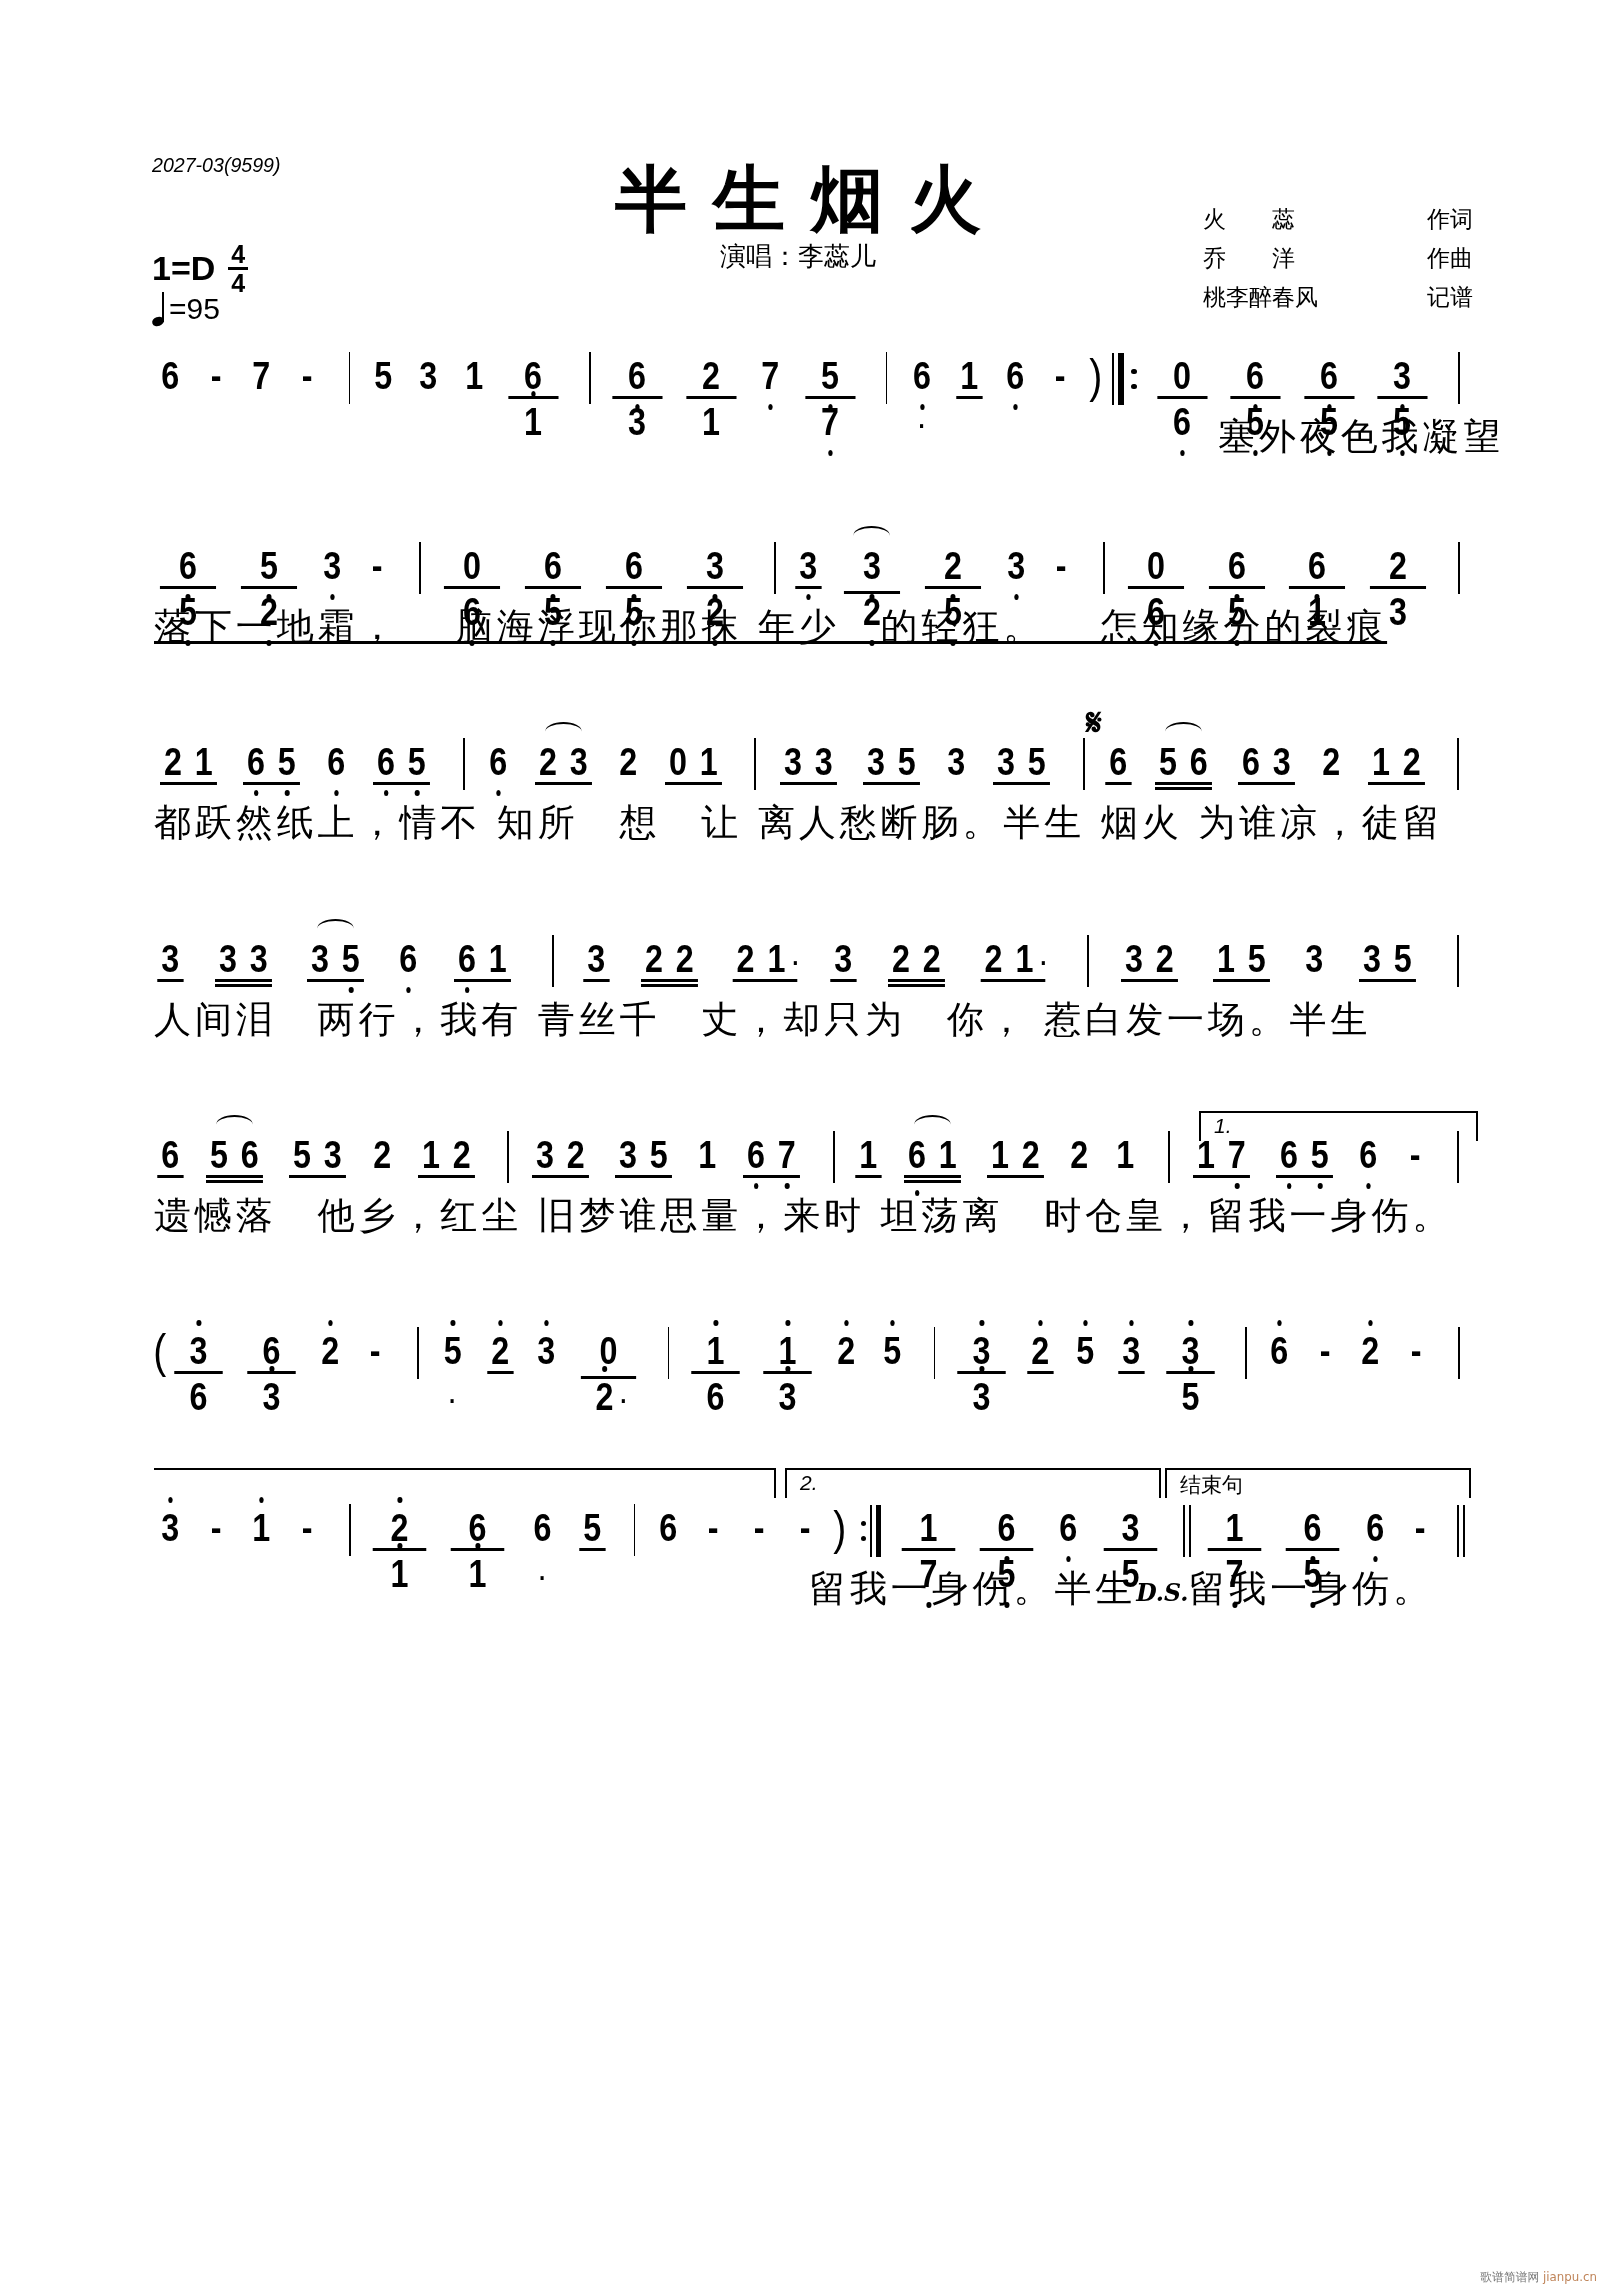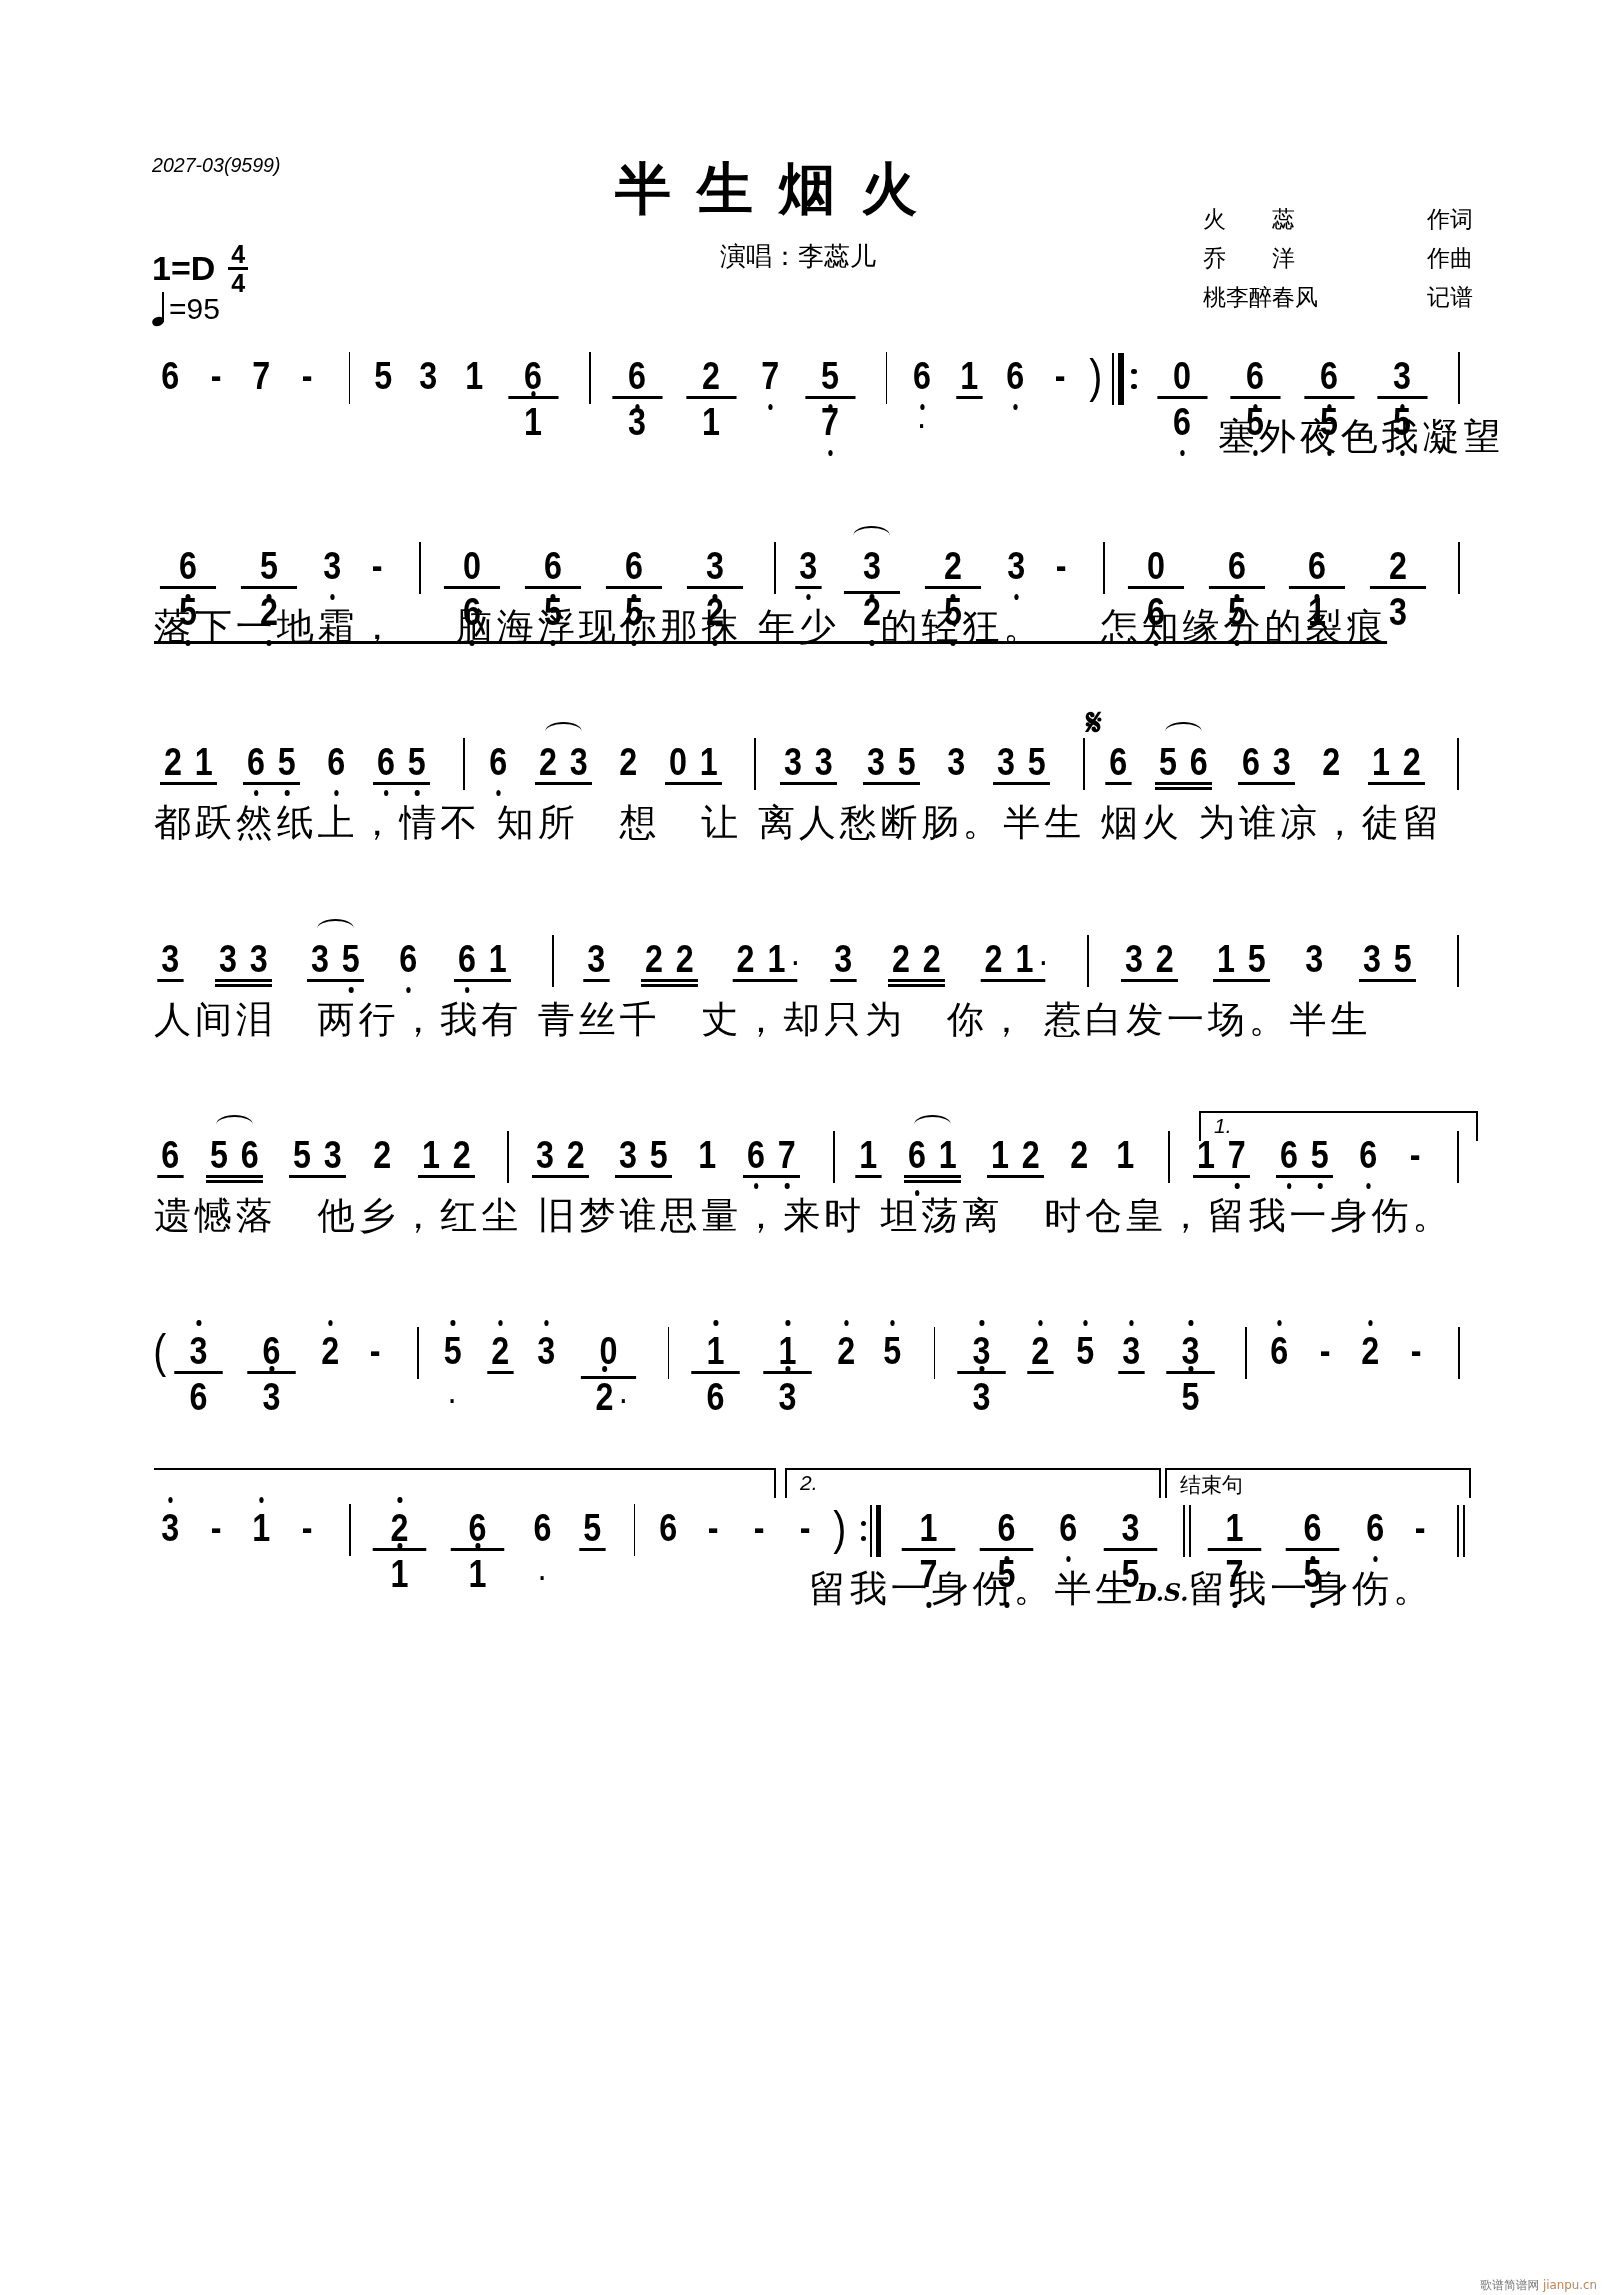--- a/index.html
+++ b/index.html
@@ -1,20 +1,20 @@
 <!DOCTYPE html>
 <html style="font-size:10.5px"><head>
 <meta charset="utf-8">
 <style>
   html, body { margin:0; padding:0; background:#fff; }
   body { width:1623px; height:2295px; position:relative; overflow:hidden; color:#000;
          font-family:"DejaVu Sans", sans-serif; }
   .abs { position:absolute; }
   .docid { left:152px; top:154px; font-size:19.6px; font-style:italic; font-family:"Liberation Sans", sans-serif; }
-  .title { left:615px; top:152px; font-size:56px; letter-spacing:26px; font-family:Liberation Sans, sans-serif; font-weight:bold; }
+  .title { left:615px; top:152px; font-size:72px; letter-spacing:26px; font-family:Liberation Sans, sans-serif; font-weight:bold; }
   .singer { left:720px; top:239px; font-size:26px; font-family:"DejaVu Sans", sans-serif; }
   .credits { left:1203px; top:200px; font-size:23px; line-height:39px; font-family:Liberation Serif, serif; }
   .credit-row { display:flex; justify-content:space-between; width:270px; }
   .key { left:152px; top:241px; font-size:34px; font-weight:bold; font-family:"Liberation Sans", sans-serif; display:flex; align-items:center; }
   .timesig { display:inline-flex; flex-direction:column; align-items:center; margin-left:13px; font-size:25px; line-height:26px; }
   .timesig .bar { width:19.6px; height:2.6px; background:#000; }
   .tempo { left:152px; top:292px; font-size:30px; font-family:"Liberation Sans", sans-serif; display:flex; align-items:center; }
   .note-glyph { display:inline-block; width:11.8px; height:33px; position:relative; margin-right:5.2px; }
   .note-glyph .head { position:absolute; bottom:0; left:0; width:11.8px; height:8.5px; background:#000; border-radius:50%; transform:rotate(-20deg); }
   .note-glyph .stem { position:absolute; right:0; bottom:3.9px; width:2px; height:30px; background:#000; }
@@ -39,21 +39,21 @@
   .paren { font-weight:normal; font-size:46px; }
   .slur { position:absolute; top:-17px; height:17px; border-top:2.6px solid #000; border-radius:50% 50% 0 0; }
 
   .lyrics { position:absolute; font-family:"DejaVu Serif", serif; font-size:37px; letter-spacing:3.9px; white-space:pre; }
 
   .volta { position:absolute; border-top:2.6px solid #000; border-left:2px solid #000; height:27.5px; }
   .volta.right { border-right:2px solid #000; }
   .volta-label { position:absolute; left:13px; top:1.3px; font-size:21px; font-style:italic; font-family:"Liberation Sans", sans-serif; }
   .segno { position:absolute; font-size:37px; font-family:"DejaVu Serif", serif; font-weight:bold; }
   .ds { font-family:"DejaVu Serif", serif; font-style:italic; font-weight:bold; font-size:23.6px; letter-spacing:0;text-align:right; }
-  .watermark { right:26px; bottom:1px; font-size:11.8px; color:#777; font-family:"DejaVu Sans", sans-serif; }
+  .watermark { right:26px; bottom:9px; font-size:11.8px; color:#777; font-family:"DejaVu Sans", sans-serif; }
   .watermark span { color:#c0855a; }
 </style>
 </head>
 <body>
 
 <div class="abs docid">2027-03(9599)</div>
 <div class="abs title">半生烟火</div>
 <div class="abs singer">演唱：李蕊儿</div>
 
 <div class="abs credits">

